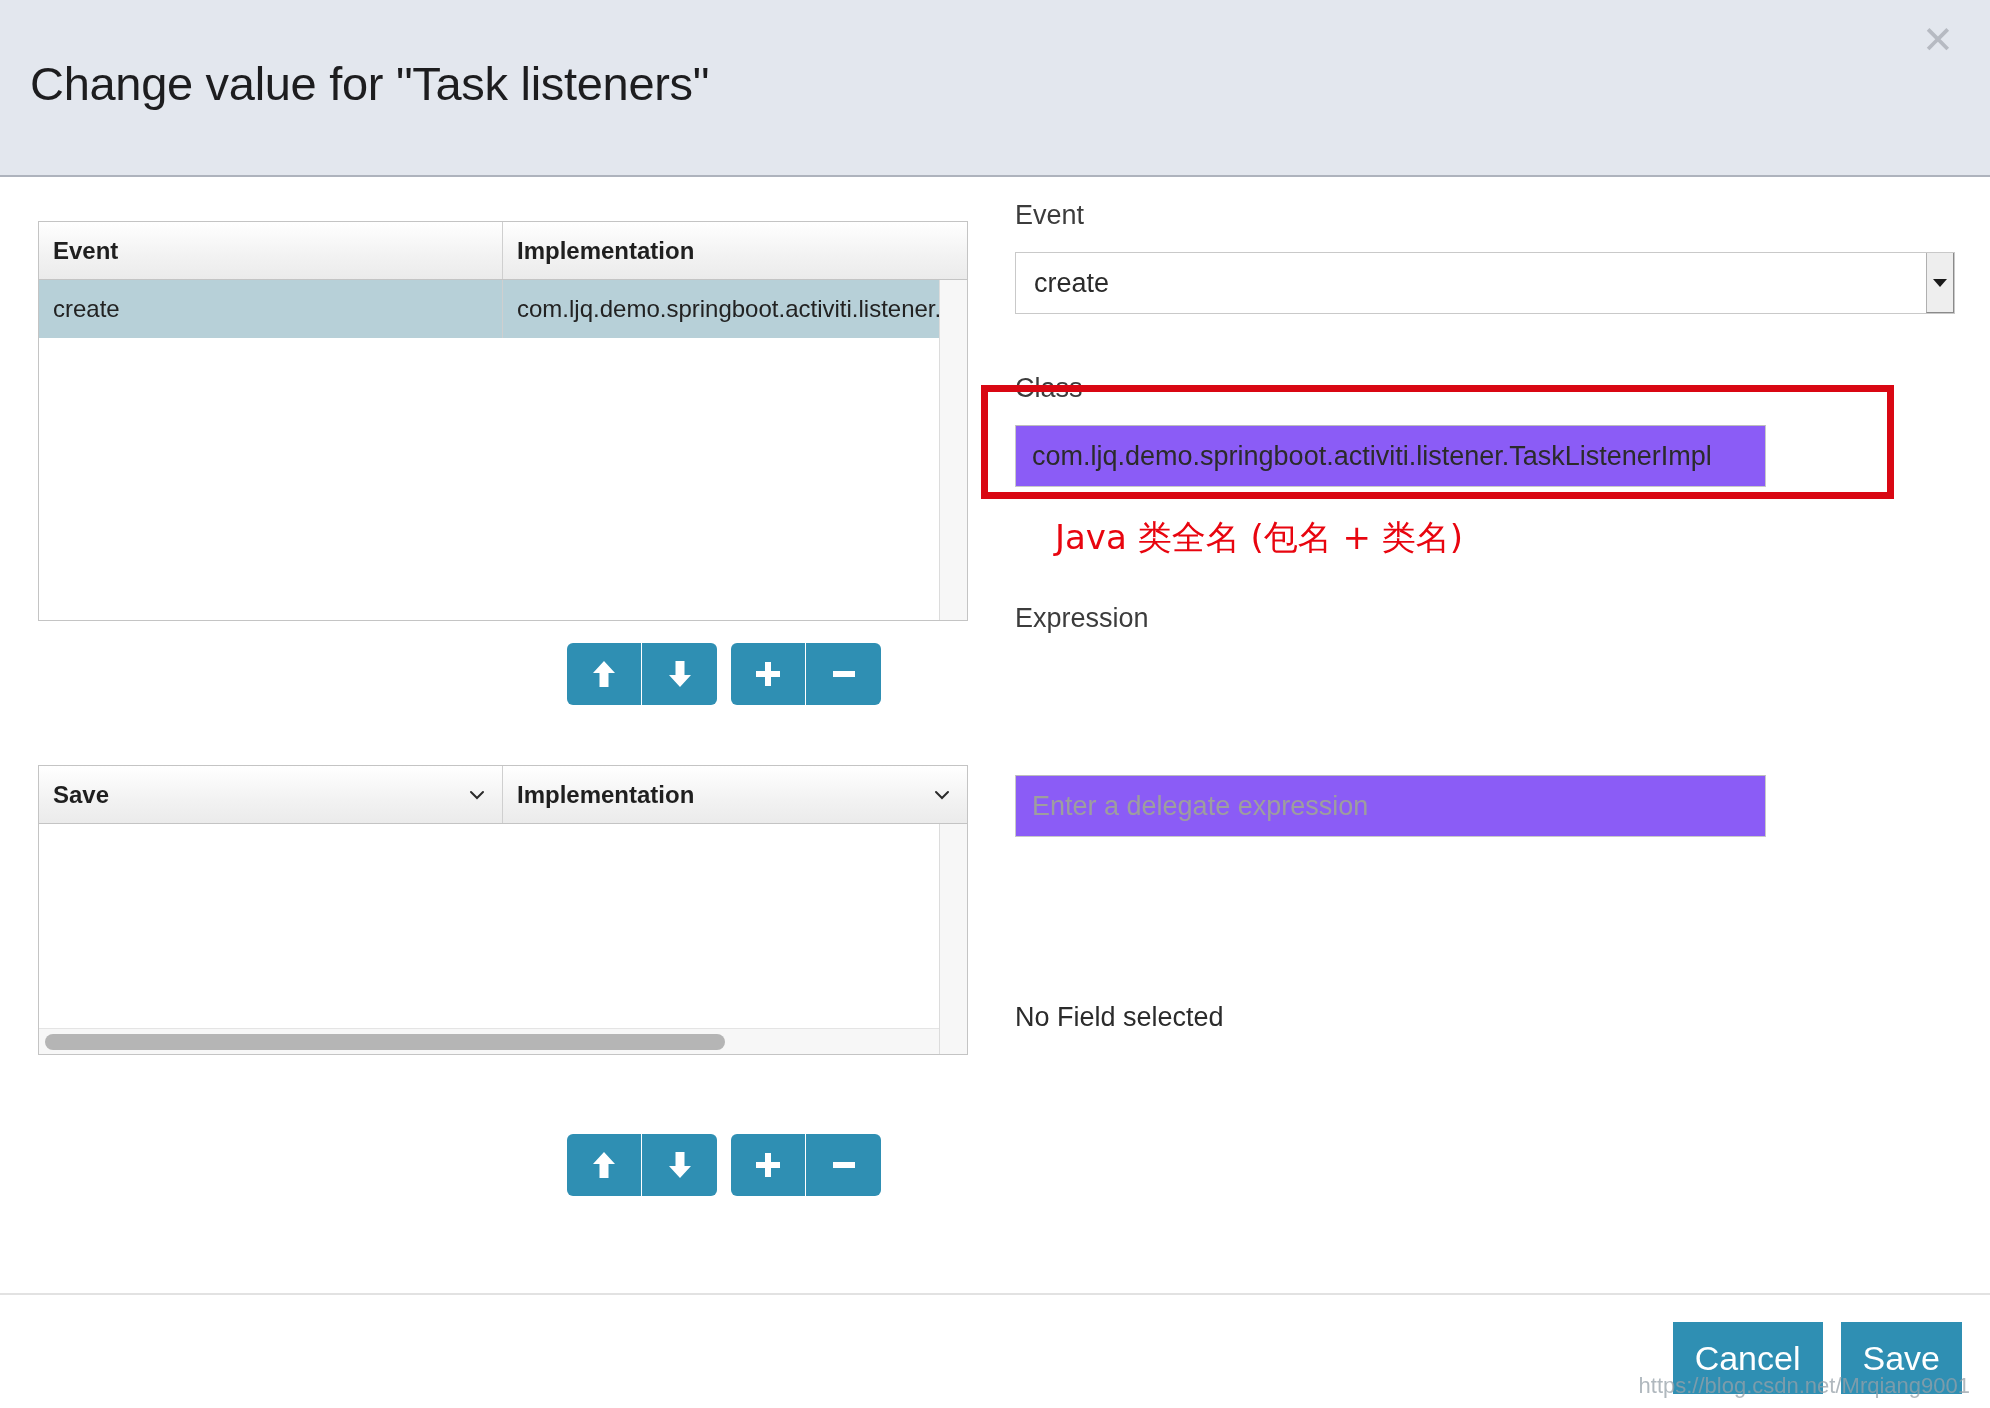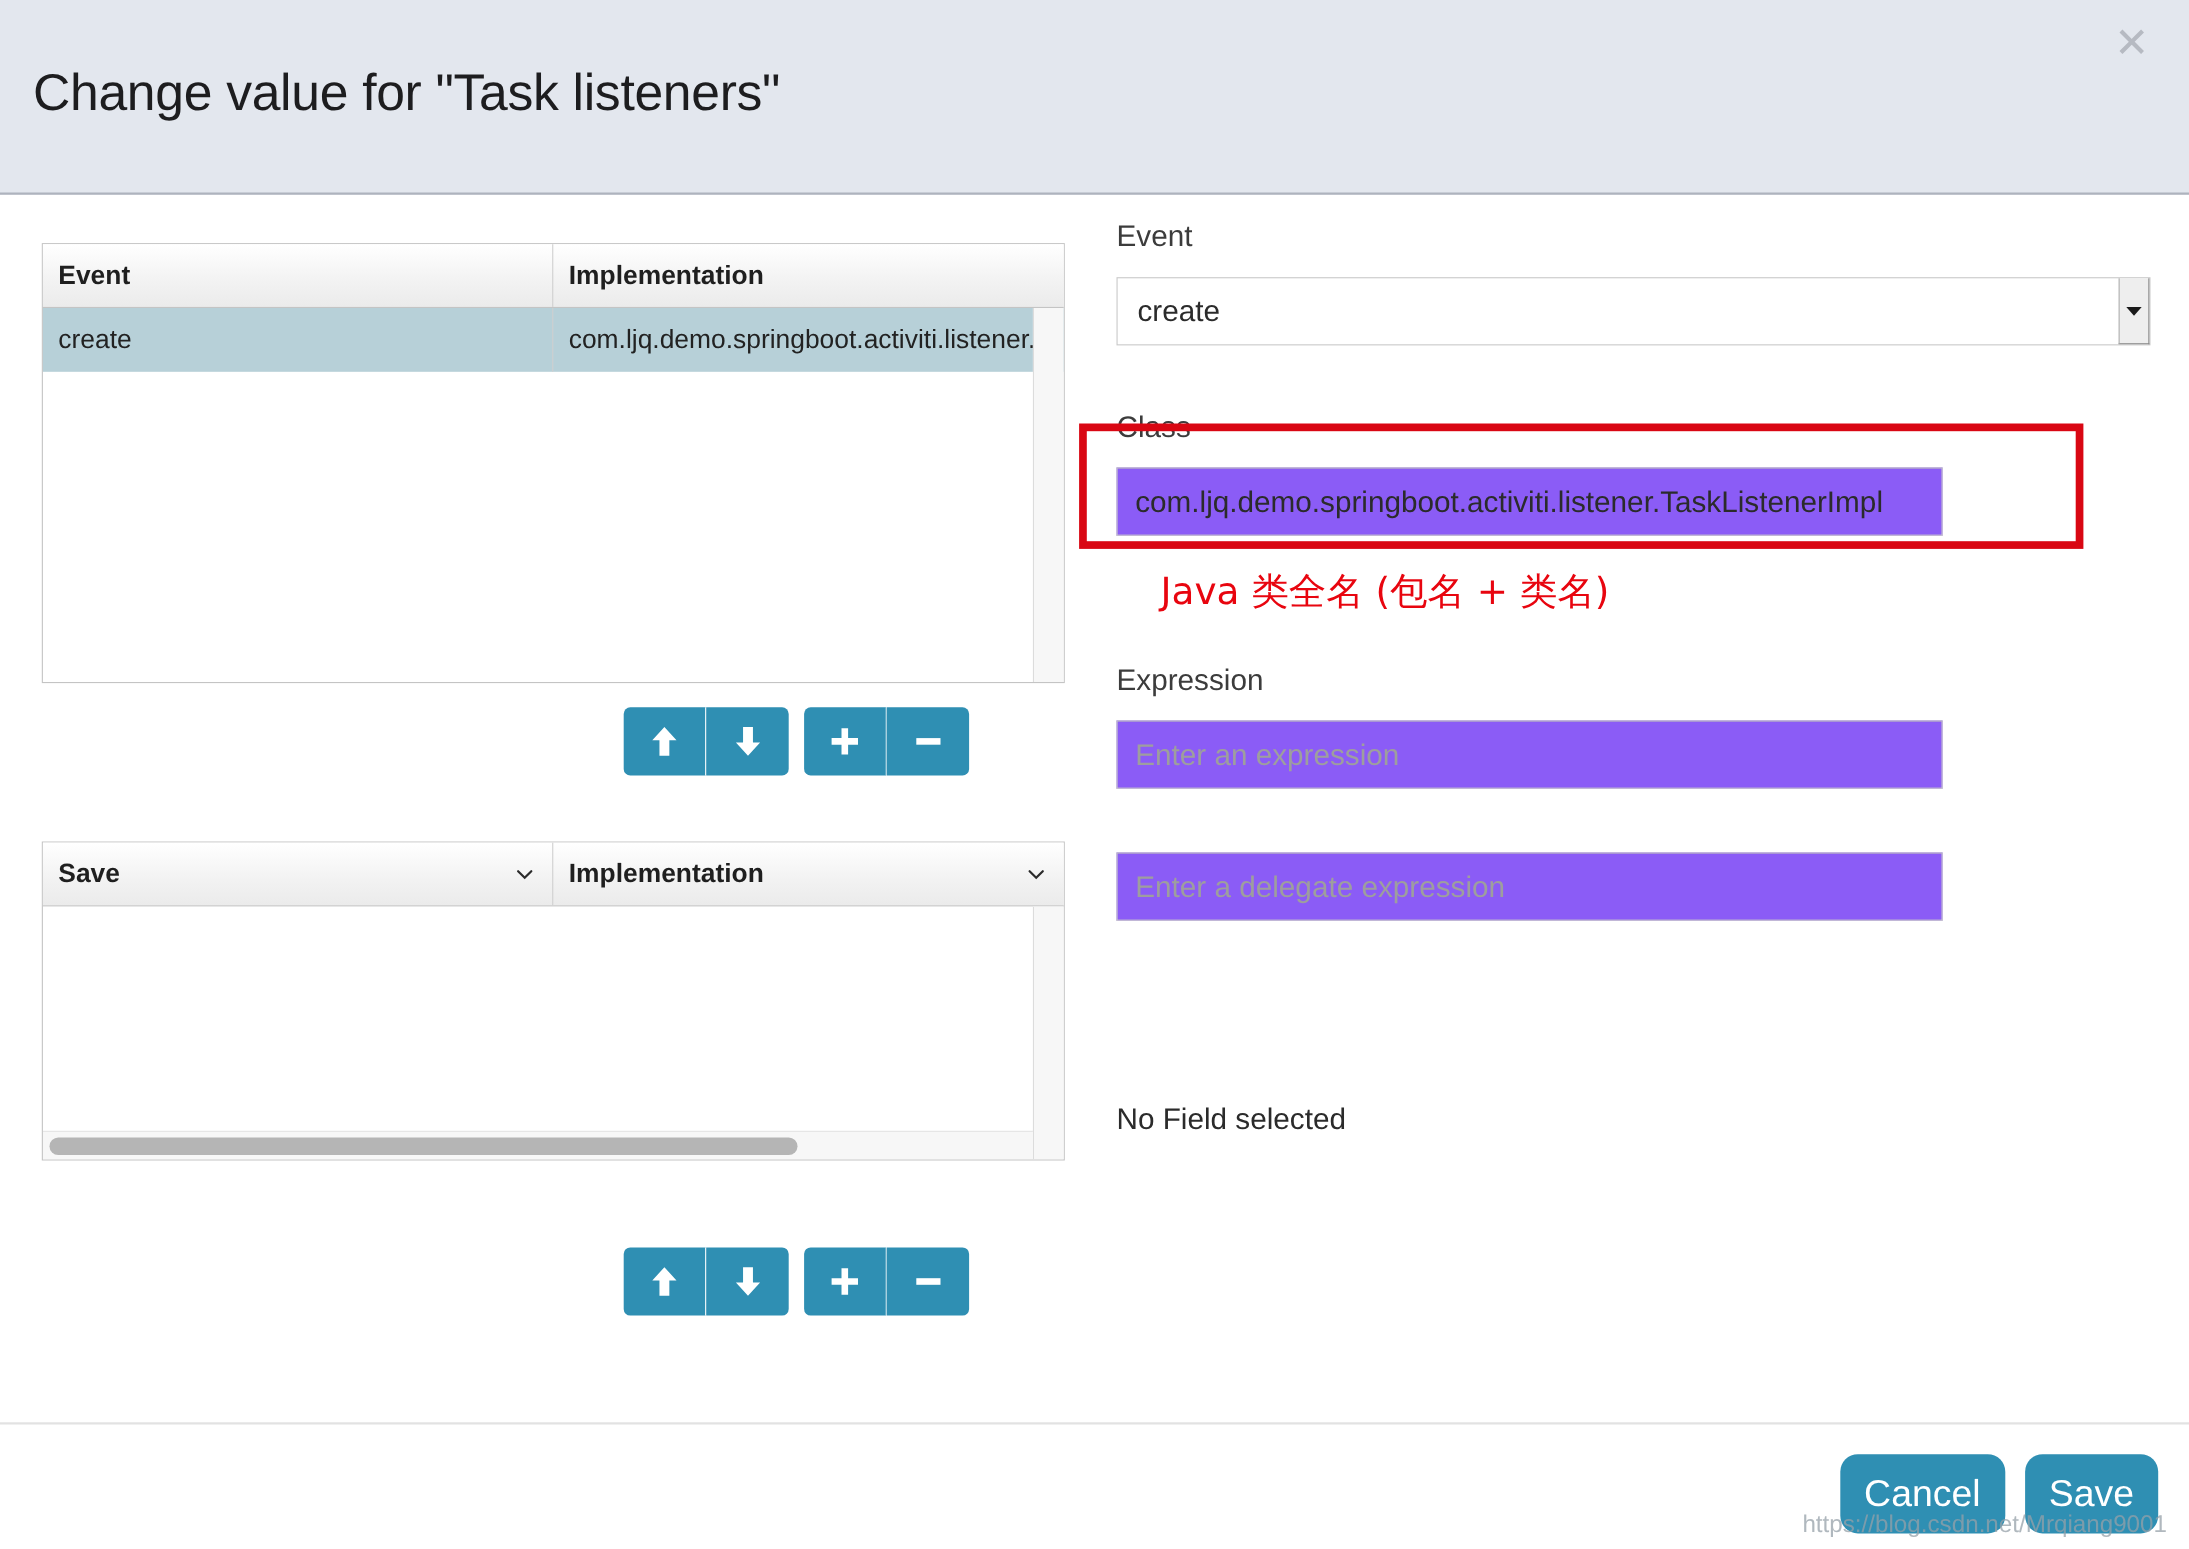--- a/index.html
+++ b/index.html
@@ -184,21 +184,21 @@
     position: absolute; left: 0; top: 1293px;
     width: 1990px; height: 2px; background: #e2e2e2;
   }
   .footer-btns {
     position: absolute; right: 28px; top: 1322px;
     display: flex; gap: 18px;
   }
   .foot-btn {
     background: #2f8fb3;
     border: none; outline: none;
-    border-radius: 16px;
+    border-radius: 0;
     color: #ffffff;
     font-size: 34px;
     font-family: "Liberation Sans", sans-serif;
     padding: 0 22px;
     height: 72px;
     cursor: pointer;
   }
   .watermark {
     position: absolute; right: 20px; top: 1373px;
     font-size: 22px;
@@ -347,21 +347,20 @@
       </div>
     </div>
 
     <div style="position:absolute; left:0; top:198px;">
       <div class="fld-label">Class</div>
       <input class="fld-input" style="margin-top: 23px;" type="text" value="com.ljq.demo.springboot.activiti.listener.TaskListenerImpl">
     </div>
 
     <div style="position:absolute; left:0; top:428px;">
       <div class="fld-label">Expression</div>
-      <input class="fld-input" style="margin-top: 23px;" type="text" placeholder="Enter an expression">
     </div>
 
     <div style="position:absolute; left:0; top:575px;">
       <input class="fld-input" style="margin-top: 23px;" type="text" placeholder="Enter a delegate expression">
     </div>
 
     <div class="nofield" style="position:absolute; left:0; top:645px; margin-top:180px;">No Field selected</div>
   </div>
 
   <div class="red-box" style="left:981px; top:385px; width:913px; height:114px;"></div>

